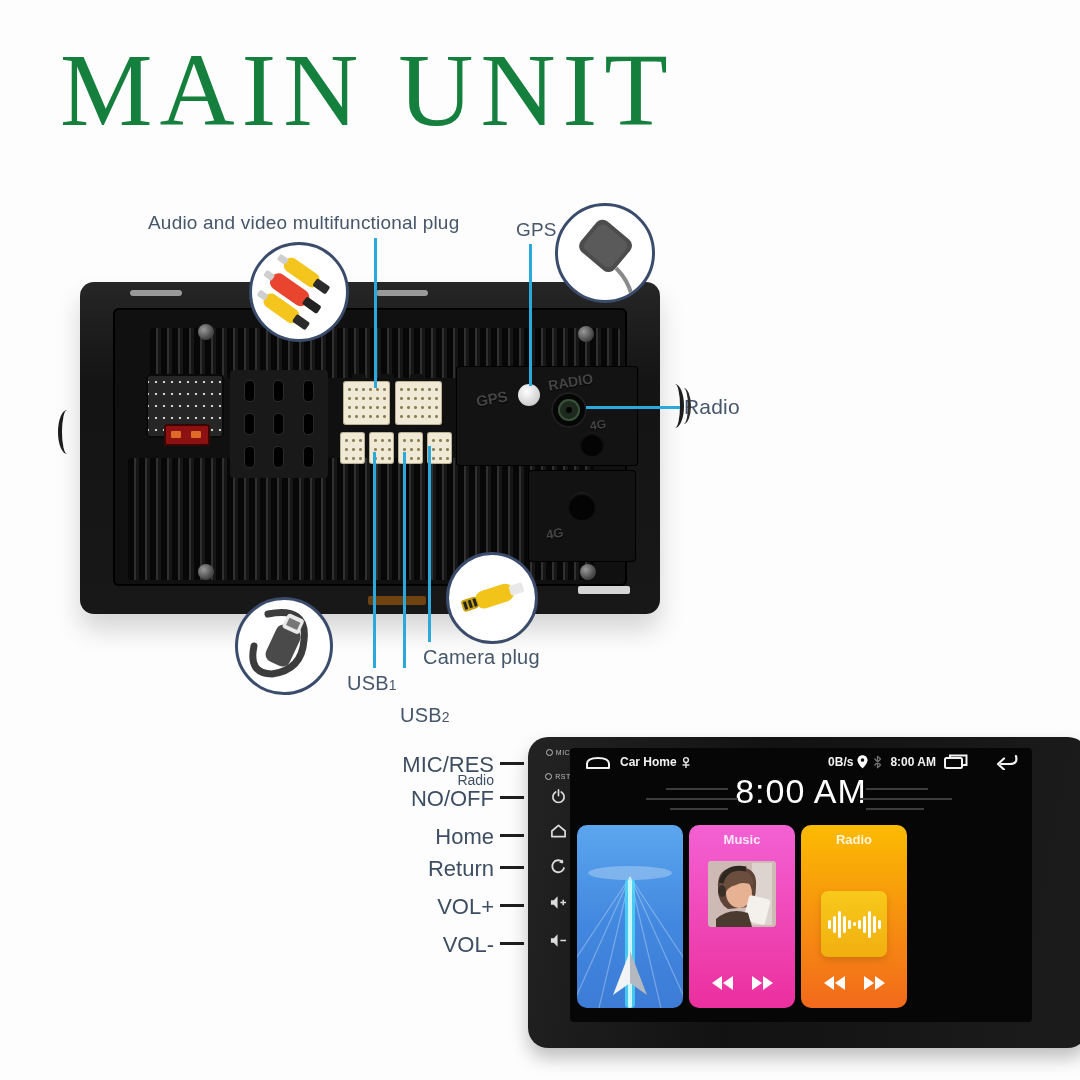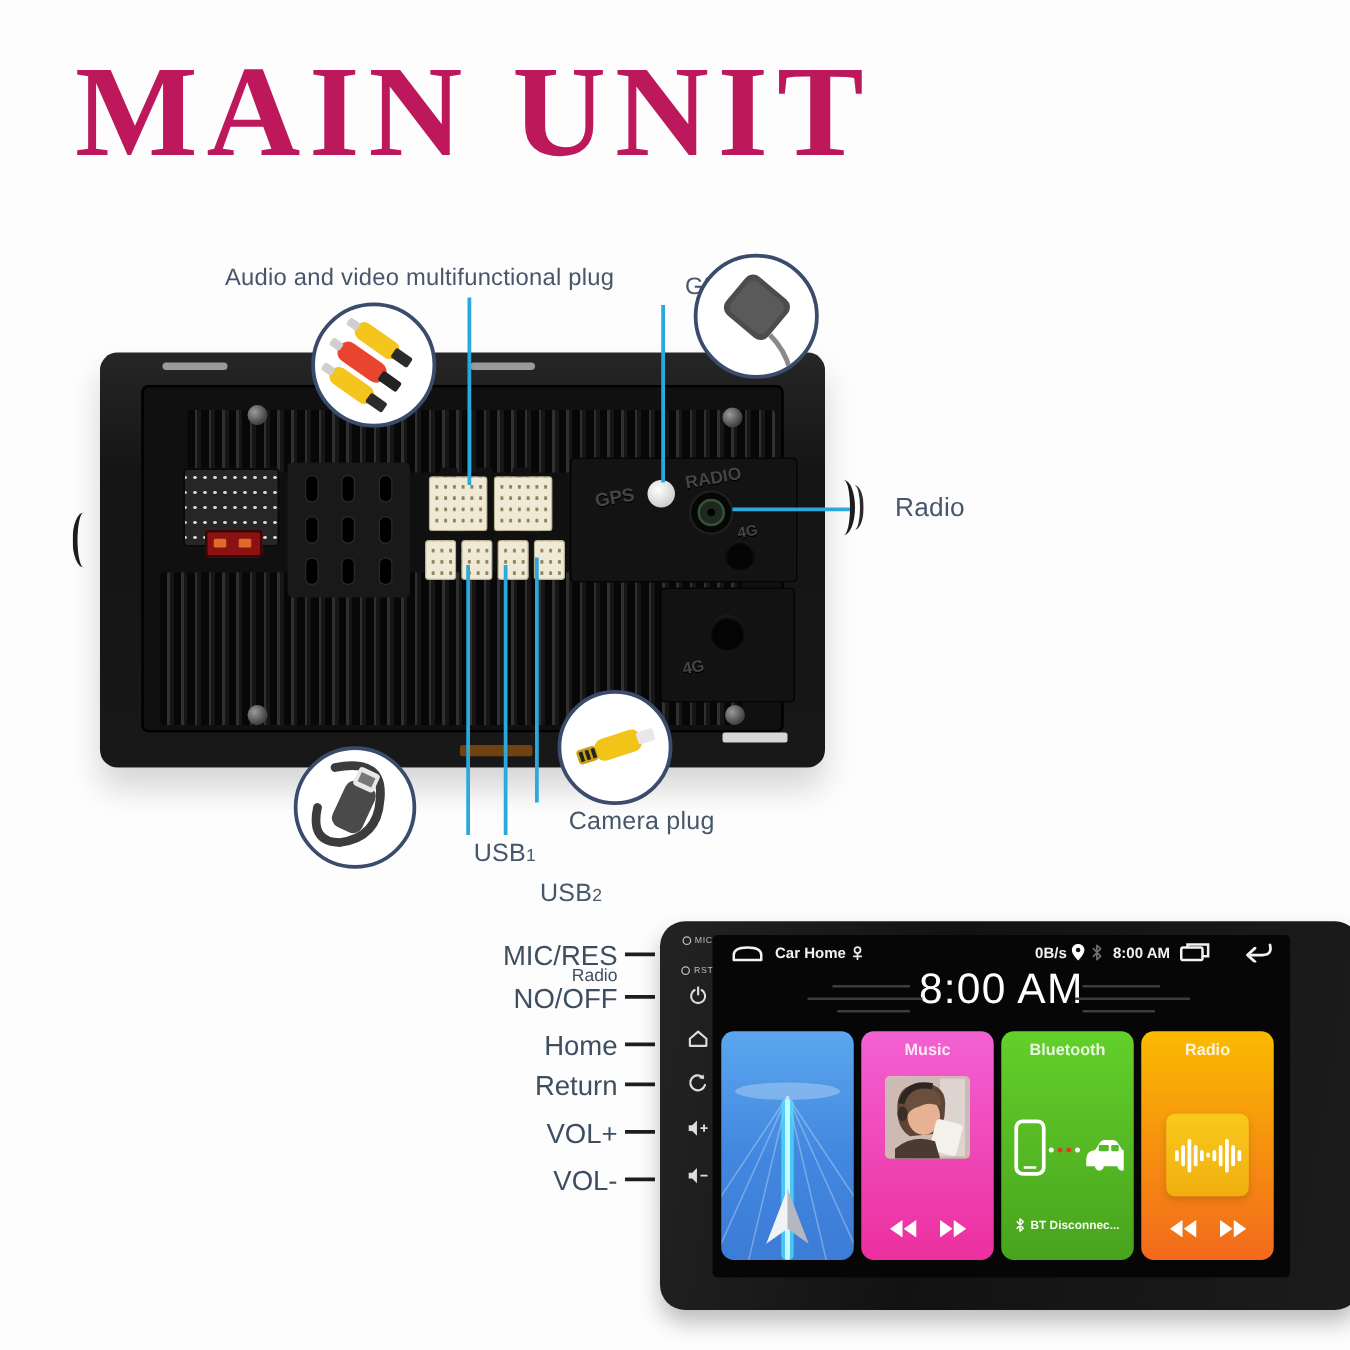--- a/index.html
+++ b/index.html
@@ -2,25 +2,25 @@
 <html><head>
 <meta charset="utf-8">
 <style>
   html,body{margin:0;padding:0;background:#fff;}
   .page{position:relative;width:1080px;height:1080px;background:#fdfdfd;overflow:hidden;
         font-family:"Liberation Sans",sans-serif;}
   .abs{position:absolute;}
 
   
   .main-title{position:absolute;left:60px;top:30px;margin:0;
-    font-family:"Liberation Serif",serif;font-weight:bold;font-size:104px;
-    letter-spacing:7px;color:#be185d;}
+    font-family:"Liberation Serif",serif;font-weight:normal;font-size:104px;
+    letter-spacing:7px;color:#15803d;}
 
   
-  .callout-label{position:absolute;color:#46566B;font-size:19px;letter-spacing:.2px;margin-left:32px;}
+  .callout-label{position:absolute;color:#46566B;font-size:19px;letter-spacing:.2px;}
   .vline{position:absolute;width:3px;background:#2BA9DC;}
   .hline{position:absolute;height:3px;background:#2BA9DC;}
 
   
   .inset{position:absolute;border-radius:50%;background:#fff;border:3px solid #3A4B6B;
          overflow:hidden;z-index:30;}
 
   
   .back-unit{position:absolute;left:80px;top:282px;width:580px;height:332px;
     background:linear-gradient(180deg,#262626,#141414 30%,#181818);
@@ -371,40 +371,20 @@
                 <polygon points="10,0 10,14 0,7" fill="#fff"></polygon>
                   <polygon points="21,0 21,14 11,7" fill="#fff"></polygon>
               </svg>
               <svg width="22" height="14" viewBox="0 0 22 14">
                 <polygon points="1,0 1,14 11,7" fill="#fff"></polygon>
                   <polygon points="12,0 12,14 22,7" fill="#fff"></polygon>
               </svg>
             </div>
           </div>
 
-          <div class="card card-bt">
-            <div class="card-title">Bluetooth</div>
-            <svg style="position:absolute;left:8px;top:68px;" width="90" height="52" viewBox="0 0 90 52">
-              <rect x="4" y="4" width="22" height="42" rx="5" stroke="#fff" stroke-width="3" fill="none"></rect>
-              <line x1="10" y1="41" x2="20" y2="41" stroke="#fff" stroke-width="2"></line>
-              <circle cx="32" cy="27" r="2" fill="#fff"></circle>
-              <circle cx="39" cy="27" r="2" fill="#e03a2f"></circle>
-              <circle cx="46" cy="27" r="2" fill="#e03a2f"></circle>
-              <circle cx="53" cy="27" r="2" fill="#fff"></circle>
-              <path d="M60 34 q0 -6 7 -7 l4 -6 q1 -2 4 -2 h6 q3 0 4 2 l4 6 q7 1 7 7 v6 h-4 a3.5 3.5 0 0 1 -7 0 h-11 a3.5 3.5 0 0 1 -7 0 h-7 z" fill="#fff"></path>
-              <rect x="70" y="23" width="8" height="5" rx="1" fill="#54b92a"></rect>
-              <rect x="80" y="23" width="6" height="5" rx="1" fill="#54b92a"></rect>
-            </svg>
-            <div class="bt-status">
-              <svg width="8" height="12" viewBox="0 0 10 16">
-                <path d="M1.5 4 L8.5 11.5 L5 14.5 V1.5 L8.5 4.5 L1.5 12" stroke="#fff" stroke-width="1.6" fill="none" stroke-linejoin="round"></path>
-              </svg>
-              <span>BT Disconnec...</span>
-            </div>
-          </div>
 
           <div class="card card-radio">
             <div class="card-title">Radio</div>
             <div class="eq-box">
               <div class="eq-bar" style="height:9px;"></div>
                 <div class="eq-bar" style="height:17px;"></div>
               <div class="eq-bar" style="height:27px;"></div>
                 <div class="eq-bar" style="height:17px;"></div>
               <div class="eq-bar" style="height:9px;"></div>
                 <div class="eq-bar" style="height:4px;"></div>

